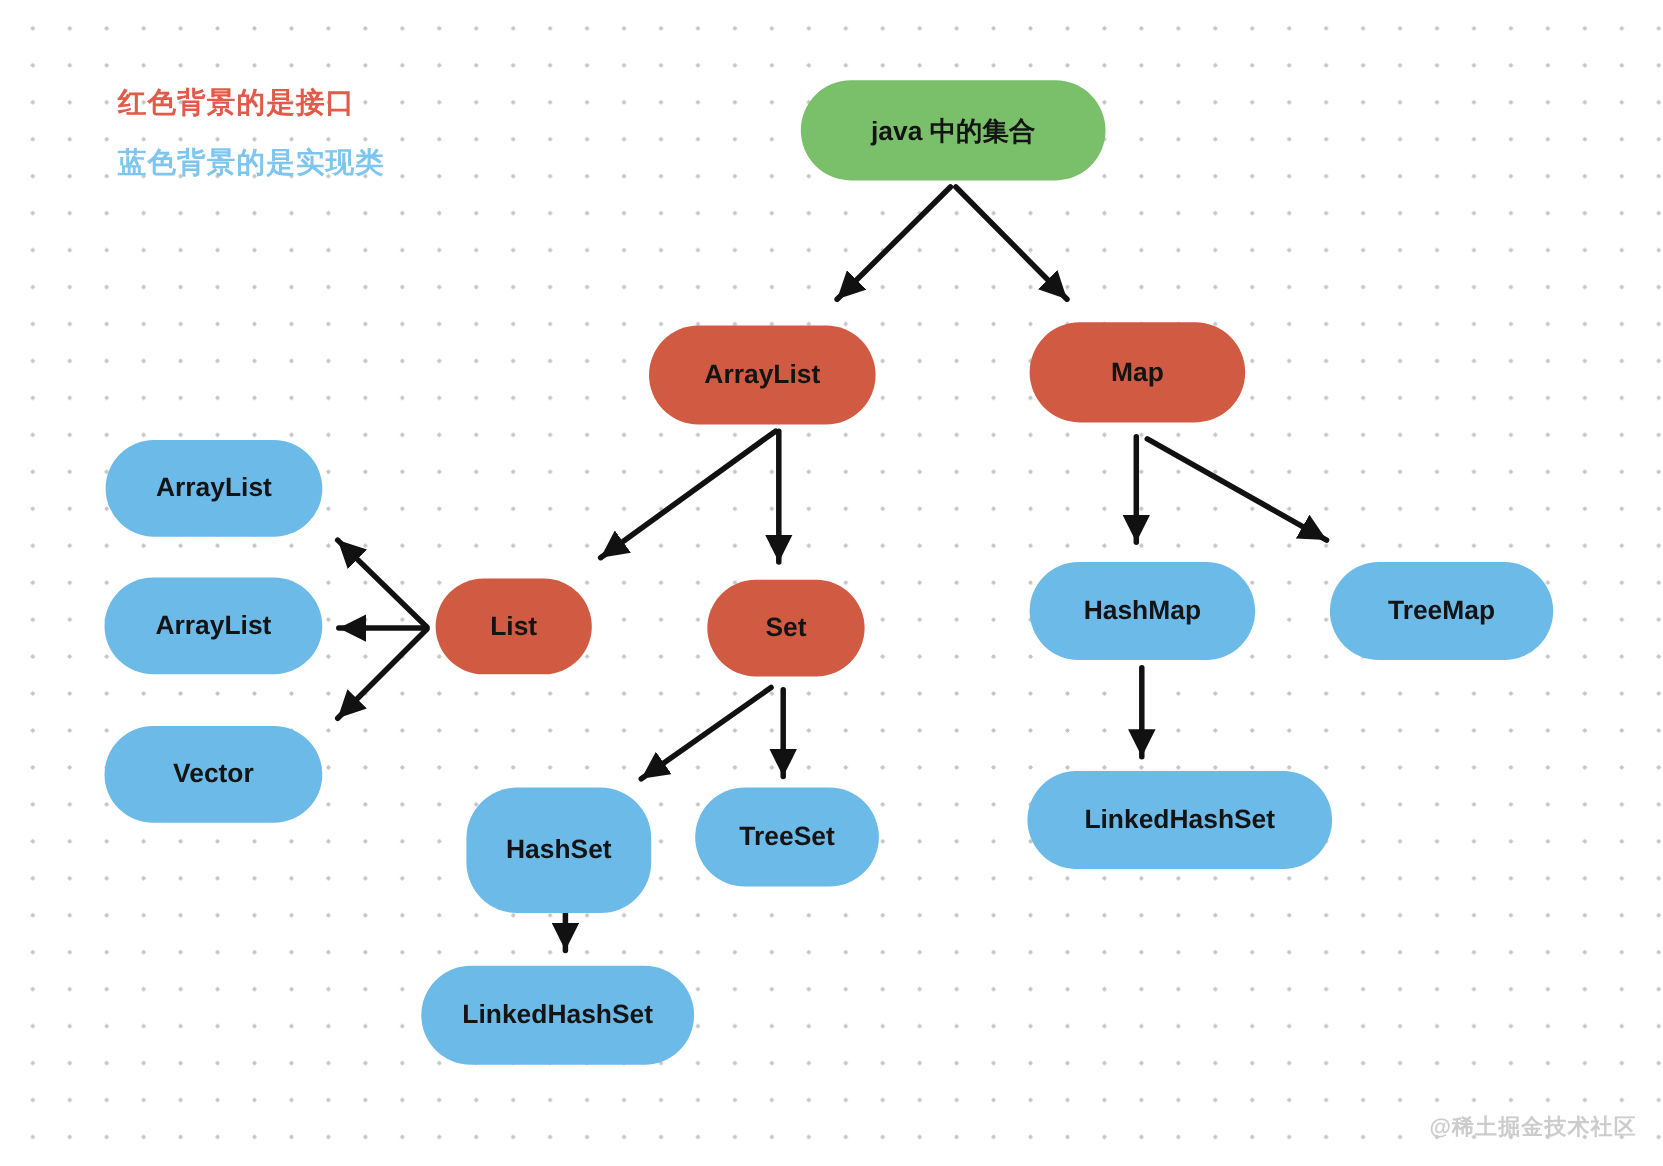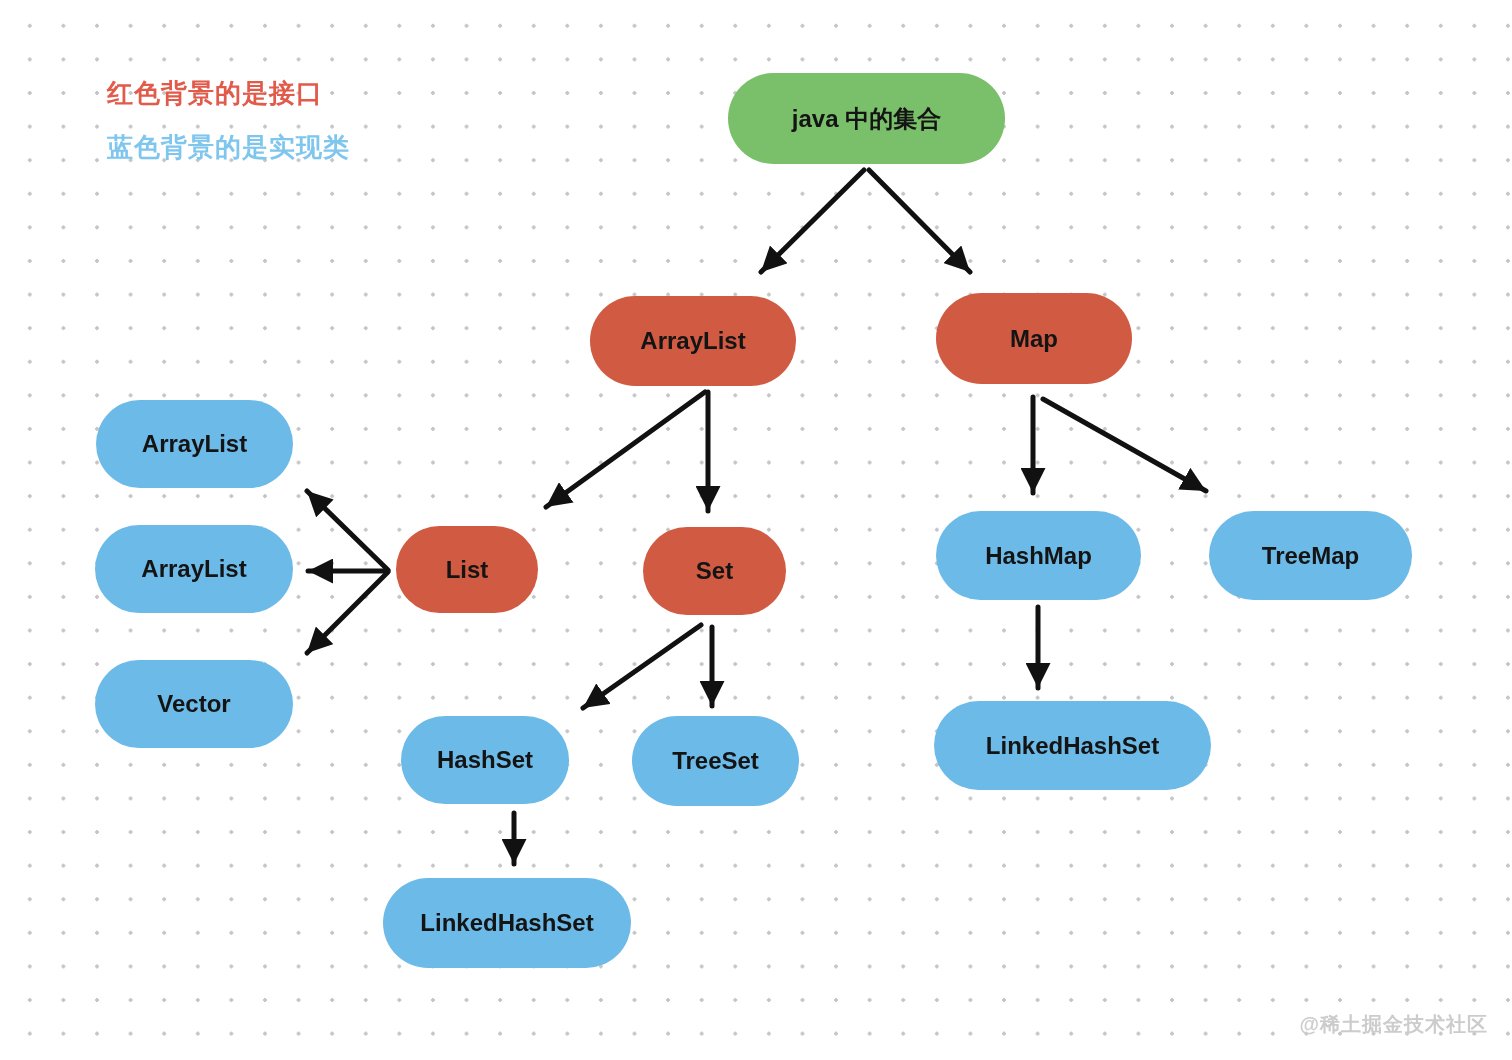--- a/index.html
+++ b/index.html
@@ -72,21 +72,21 @@
   <div class="node t-root" style="left:728px;top:73px;width:277px;height:91px;">java 中的集合</div>
 
   <div class="node t-interface" style="left:590px;top:296px;width:206px;height:90px;">ArrayList</div>
   <div class="node t-interface" style="left:936px;top:293px;width:196px;height:91px;">Map</div>
   <div class="node t-interface" style="left:396px;top:526px;width:142px;height:87px;">List</div>
   <div class="node t-interface" style="left:643px;top:527px;width:143px;height:88px;">Set</div>
 
   <div class="node t-implementation" style="left:96px;top:389px;width:197px;height:88px;margin-top:11px;">ArrayList</div>
   <div class="node t-implementation" style="left:95px;top:525px;width:198px;height:88px;">ArrayList</div>
   <div class="node t-implementation" style="left:95px;top:660px;width:198px;height:88px;">Vector</div>
-  <div class="node t-implementation" style="left:401px;top:716px;width:168px;height:88px;">HashSet</div>
+  <div class="node t-implementation" style="left:424px;top:716px;width:168px;height:114px;">HashSet</div>
   <div class="node t-implementation" style="left:632px;top:716px;width:167px;height:90px;">TreeSet</div>
   <div class="node t-implementation" style="left:383px;top:878px;width:248px;height:90px;">LinkedHashSet</div>
   <div class="node t-implementation" style="left:936px;top:511px;width:205px;height:89px;">HashMap</div>
   <div class="node t-implementation" style="left:1209px;top:511px;width:203px;height:89px;">TreeMap</div>
   <div class="node t-implementation" style="left:934px;top:701px;width:277px;height:89px;">LinkedHashSet</div>
 
   <div class="watermark">@稀土掘金技术社区</div>
 </div>
 
 </body></html>

